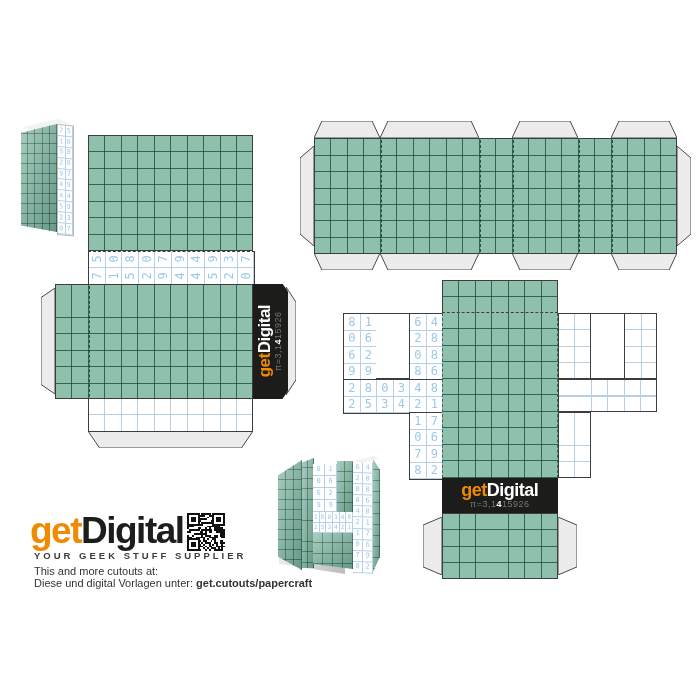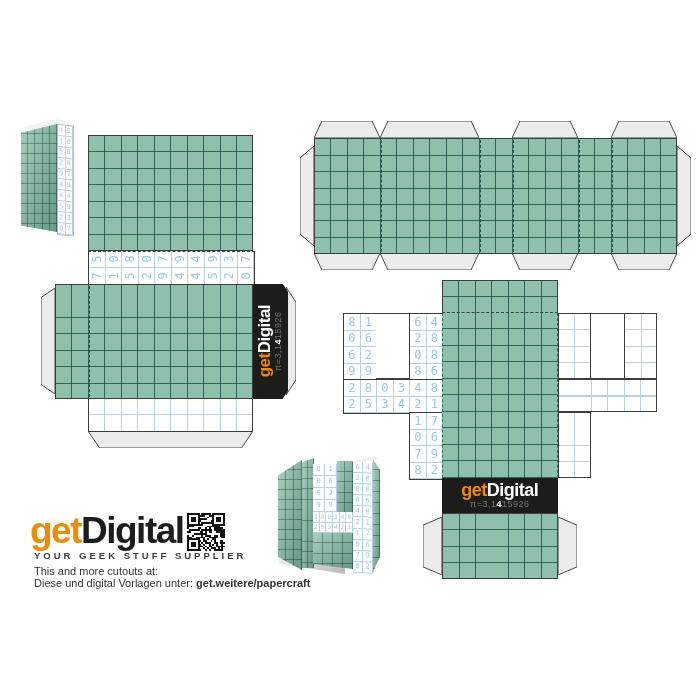--- a/index.html
+++ b/index.html
@@ -905,17 +905,17 @@
           <rect x="10" y="20" width="1" height="1"></rect>
           <rect x="12" y="20" width="1" height="1"></rect>
           <rect x="15" y="20" width="1" height="1"></rect>
           <rect x="16" y="20" width="1" height="1"></rect>
           <rect x="17" y="20" width="1" height="1"></rect>
           <rect x="18" y="20" width="1" height="1"></rect>
           <rect x="19" y="20" width="1" height="1"></rect>
         </svg></div>
     <div class="abs info" style="left:34px;top:565px;">This and more cutouts at:</div>
     <div class="abs info" style="left:34px;top:577px;">
-      <span>Diese und digital Vorlagen unter: </span><b>get.weitere/papercraft</b>
+      <span>Diese und digital Vorlagen unter: </span><b>get.cutouts/papercraft</b>
     </div>
   </div>
 
 </div>
 
 </body></html>

